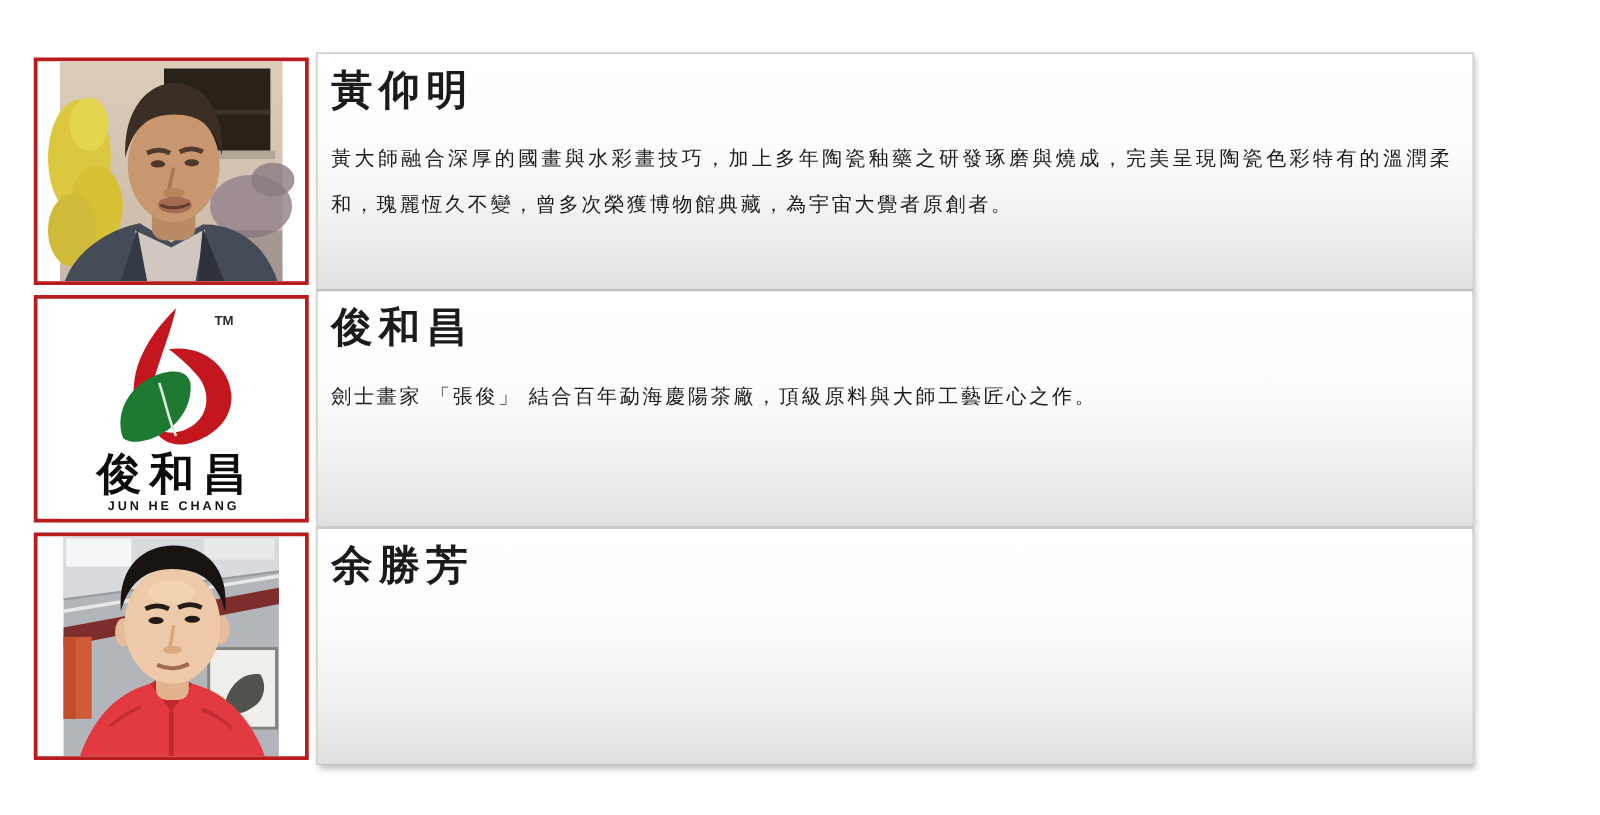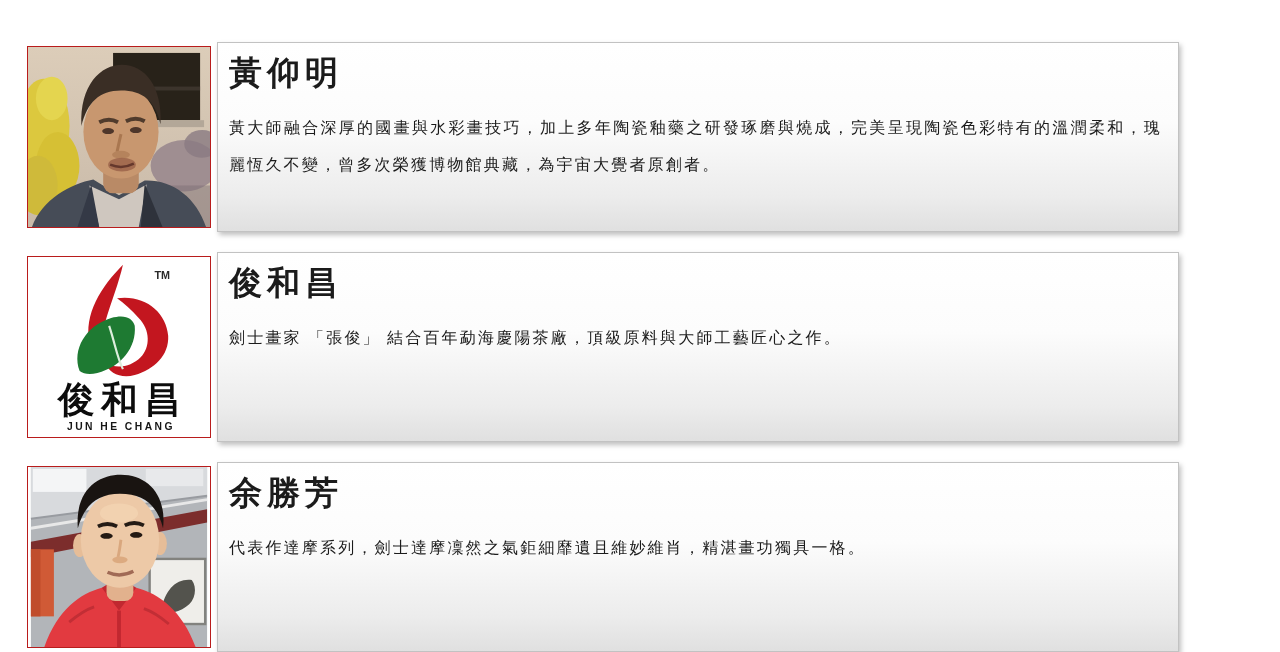--- a/index.html
+++ b/index.html
@@ -2,24 +2,24 @@
 <html><head>
 <meta charset="utf-8">
 <style>
   html,body{margin:0;padding:0;background:#ffffff;}
   body{
     width:1280px;height:652px;overflow:hidden;
     font-family:"Liberation Serif","DejaVu Serif",serif;
     color:#1b1b1b;
   }
   .stack{position:absolute;left:27px;top:42px;width:1152px;}
-  .card{display:flex;height:190px;margin-bottom:20px;}
+  .card{display:flex;height:190px;margin-bottom:0;}
   .media{
-    flex:none;width:184px;height:182px;margin-top:4px;margin-right:6px;
-    border:1px solid #b91c1c;box-sizing:border-box;background:#fff;overflow:hidden;text-align:right;
+    flex:none;width:220px;height:182px;margin-top:4px;margin-right:6px;
+    border:3px solid #b91c1c;box-sizing:border-box;background:#fff;overflow:hidden;text-align:right;
   }
   .media svg{display:block;width:100%;height:100%;}
   .panel{
     flex:1;box-sizing:border-box;
     border:1px solid #c2c2c2;
     background:linear-gradient(180deg,#ffffff 0%,#fcfcfc 42%,#ececec 82%,#e0e0e0 100%);
     box-shadow:2px 3px 5px rgba(0,0,0,0.25);
     padding:8px 16px 0 11px;
   }
   .panel h2{
@@ -131,17 +131,16 @@
         <path d="M98,61 Q108,56 118,61" stroke="#241b15" stroke-width="4" fill="none"></path>
         <ellipse cx="79" cy="72" rx="6.5" ry="3" fill="#241a14"></ellipse>
         <ellipse cx="110" cy="71" rx="6.5" ry="3" fill="#241a14"></ellipse>
         <path d="M94,76 C93,84 92,90 91,94" stroke="#d9a77e" stroke-width="3" fill="none"></path>
         <ellipse cx="93" cy="97" rx="8" ry="3.5" fill="#dcaa80"></ellipse>
         <path d="M80,110 Q93,116 107,109" stroke="#a06a55" stroke-width="3.5" fill="none"></path>
       </svg>
     </div>
     <div class="panel">
       <h2>余勝芳</h2>
-      <p>代表作達摩系列，劍士達摩凜然之氣鉅細靡遺且維妙維肖，精湛畫功獨具一格。</p>
     </div>
   </section>
 
 </div>
 
 </body></html>

